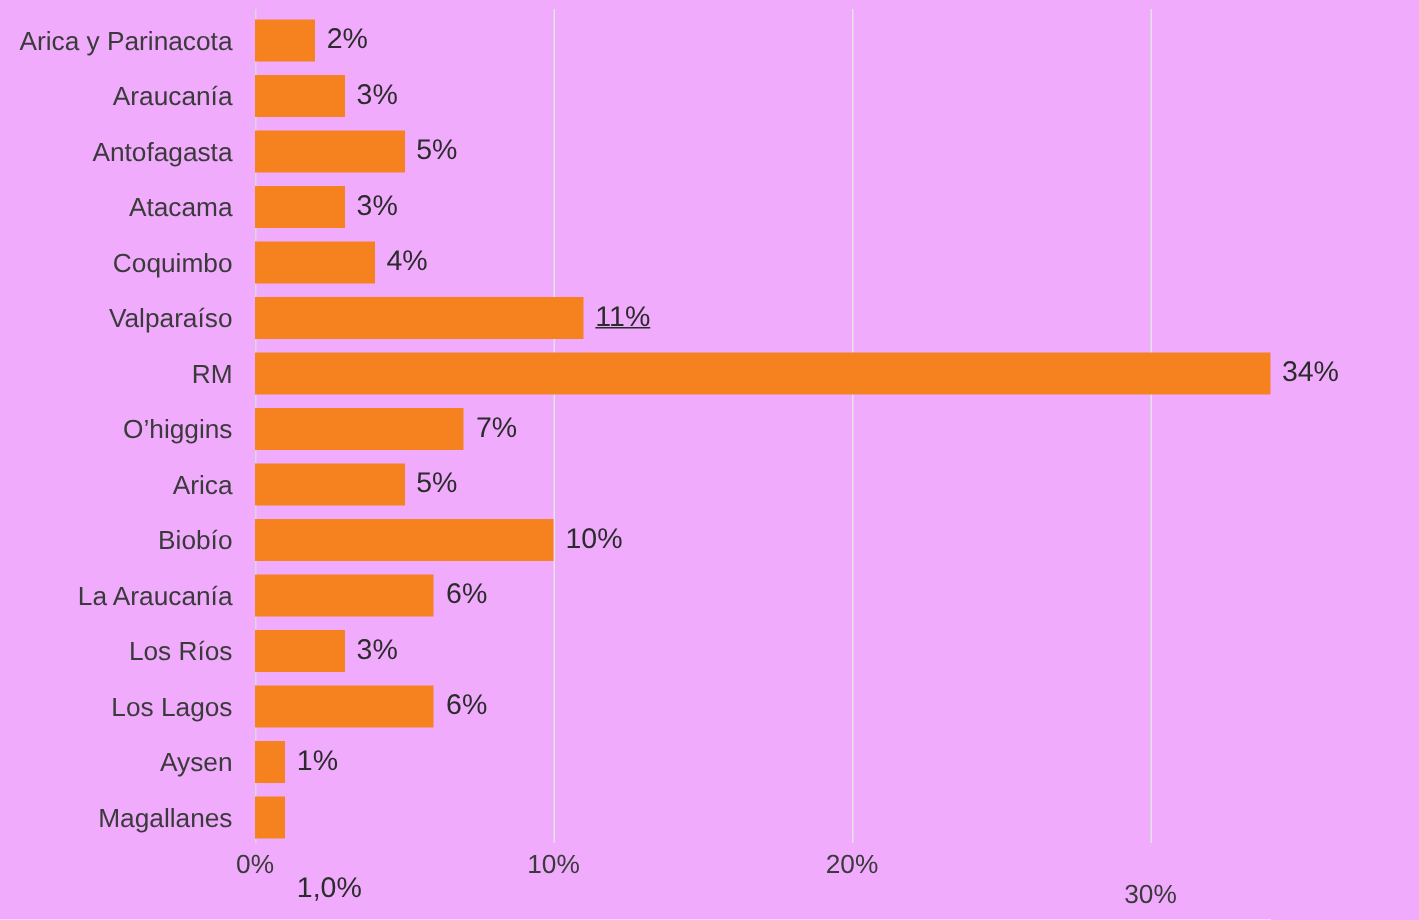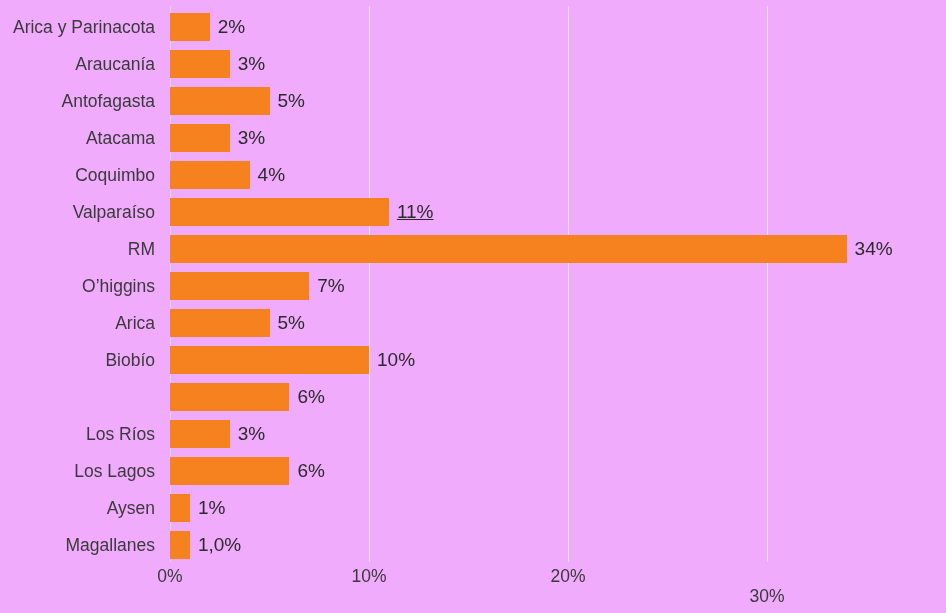--- a/index.html
+++ b/index.html
@@ -142,20 +142,21 @@
           <div class="cat-label">Arica</div>
           <div class="bar" style="left: 170px; width: 99.5px; height: 28px; background: rgb(245, 130, 31);"></div>
           <div class="bar-value" style="left: 277.5px;">5%</div>
         </div>
         <div class="row" style="top: 346px;">
           <div class="cat-label">Biobío</div>
           <div class="bar" style="left: 170px; width: 199px; height: 28px; background: rgb(245, 130, 31);"></div>
           <div class="bar-value" style="left: 377px;">10%</div>
         </div>
         <div class="row" style="top: 383px;">
+          <div class="cat-label">La Araucanía</div>
           <div class="bar" style="left: 170px; width: 119.4px; height: 28px; background: rgb(245, 130, 31);"></div>
           <div class="bar-value" style="left: 297.4px;">6%</div>
         </div>
         <div class="row" style="top: 420px;">
           <div class="cat-label">Los Ríos</div>
           <div class="bar" style="left: 170px; width: 59.7px; height: 28px; background: rgb(245, 130, 31);"></div>
           <div class="bar-value" style="left: 237.7px;">3%</div>
         </div>
         <div class="row" style="top: 457px; padding-left: 24px;">
           <div class="cat-label">Los Lagos</div>
@@ -163,21 +164,21 @@
           <div class="bar-value" style="left: 297.4px;">6%</div>
         </div>
         <div class="row" style="top: 494px;">
           <div class="cat-label">Aysen</div>
           <div class="bar" style="left: 170px; width: 19.9px; height: 28px; background: rgb(245, 130, 31);"></div>
           <div class="bar-value" style="left: 197.9px;">1%</div>
         </div>
         <div class="row" style="top: 531px;">
           <div class="cat-label">Magallanes</div>
           <div class="bar" style="left: 170px; width: 19.9px; height: 28px; background: rgb(245, 130, 31);"></div>
-          <div class="bar-value" style="left: 197.9px;">1,0%</div>
+          <div class="bar-value" style="left: 197.9px; margin-top: 48px;">1,0%</div>
         </div>
       </div>
     <div id="ticks">
         <div class="tick-label" style="left: 170px;">0%</div>
         <div class="tick-label" style="left: 369px;">10%</div>
         <div class="tick-label" style="left: 568px;">20%</div>
         <div class="tick-label" style="left: 767px; margin-top: 20px;">30%</div>
       </div>
   </div>
 

